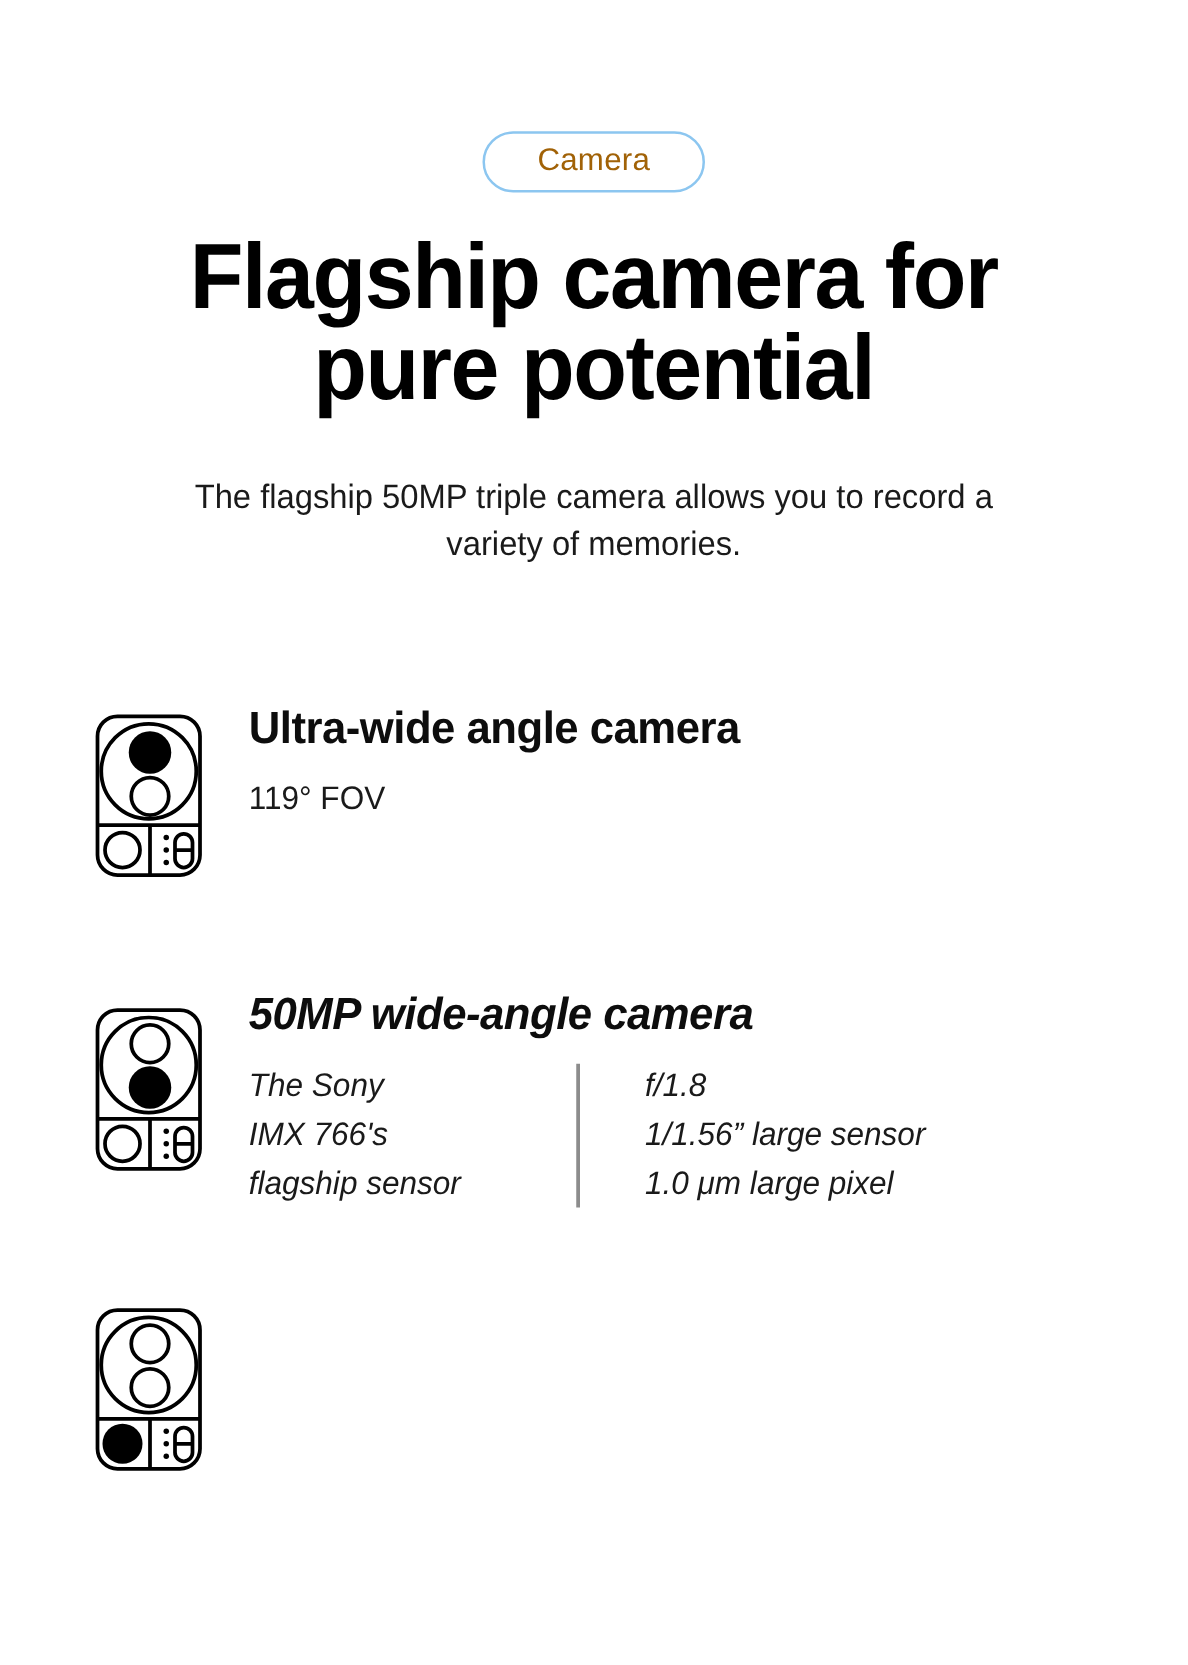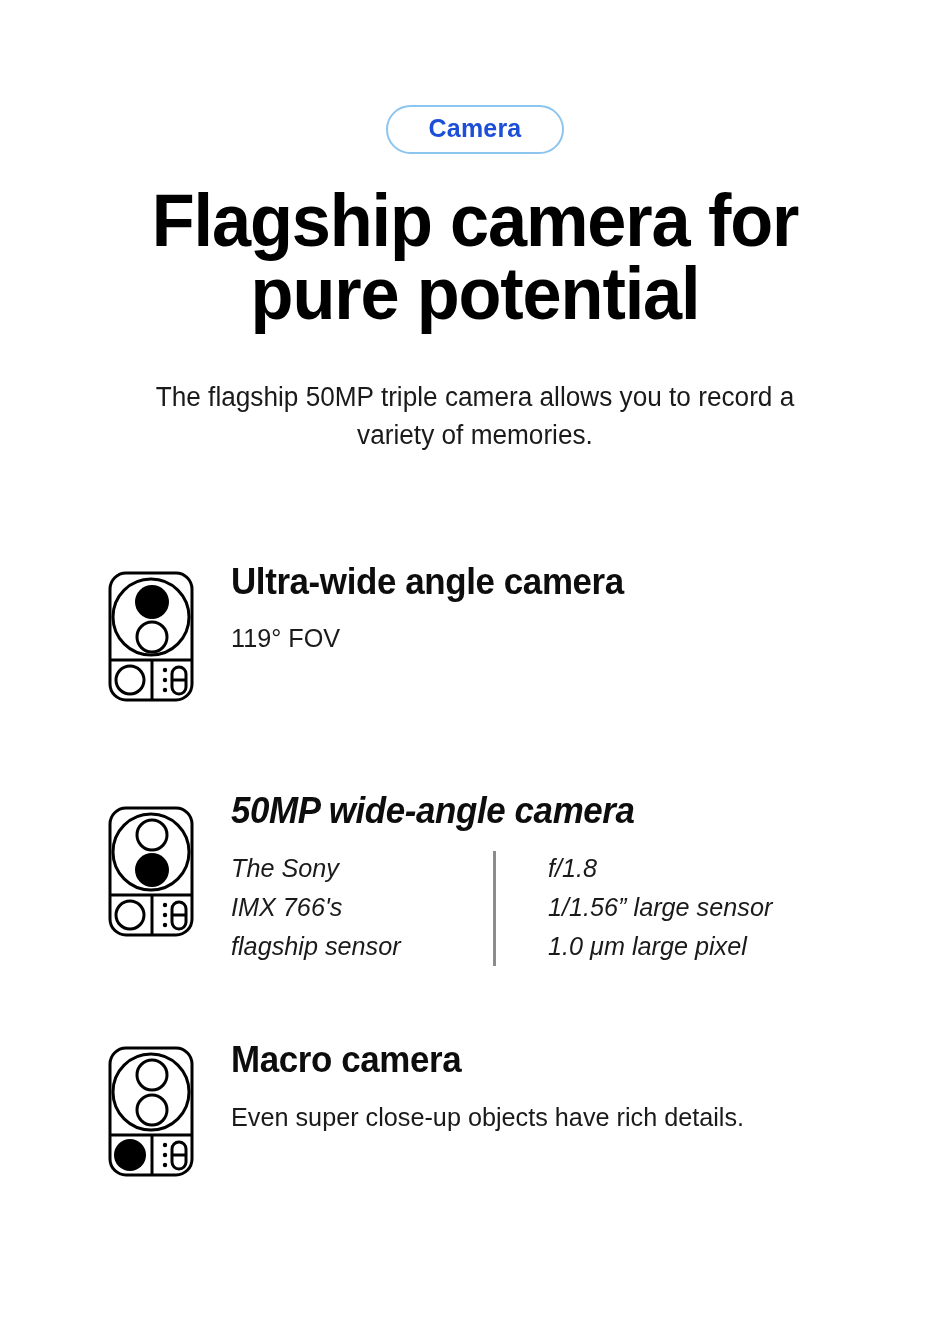--- a/index.html
+++ b/index.html
@@ -22,23 +22,23 @@
     text-align: center;
     padding-top: 105px;
   }
   .badge {
     display: inline-block;
     box-sizing: border-box;
     min-width: 178px;
     padding: 9px 30px 11px;
     border: 2px solid #8cc6f0;
     border-radius: 999px;
-    color: #1d4ed8;
+    color: #a16207;
     font-size: 25px;
-    font-weight: 700;
+    font-weight: 400;
     line-height: 1;
     letter-spacing: 0.2px;
     background: #ffffff;
   }
 
   
   .headline {
     margin: 31px auto 0;
     width: 790px;
     text-align: center;
@@ -60,21 +60,21 @@
     font-weight: 400;
     line-height: 1.42;
     color: #1a1a1a;
     transform: scaleX(0.97);
   }
   .subhead .sh-line { display: block; }
 
   
   .features {
     margin-top: 108px;
-    padding-left: 108px;
+    padding-left: 76px;
   }
   .feature {
     display: flex;
     align-items: flex-start;
   }
   .feature-1 { margin-bottom: 90px; }
   .feature-2 { margin-bottom: 75px; font-style: italic; }
 
   .feature-icon {
     flex: 0 0 auto;
@@ -221,19 +221,15 @@
         <circle cx="44" cy="29" r="15" fill="none" stroke="#000000" stroke-width="3"></circle>
         <circle cx="44" cy="64" r="15" fill="none" stroke="#000000" stroke-width="3"></circle>
         <circle cx="22" cy="109" r="16" fill="#000000"></circle>
         <circle cx="57" cy="99" r="2.2" fill="#000000"></circle>
         <circle cx="57" cy="109" r="2.2" fill="#000000"></circle>
         <circle cx="57" cy="119" r="2.2" fill="#000000"></circle>
         <rect x="64" y="96" width="14" height="27" rx="7" ry="7" fill="none" stroke="#000000" stroke-width="3"></rect>
         <line x1="64" y1="109" x2="78" y2="109" stroke="#000000" stroke-width="3"></line>
       </svg>
     </div>
-    <div class="feature-body">
-      <div class="feature-title">Macro camera</div>
-      <div class="feature-sub">Even super close-up objects have rich details.</div>
-    </div>
   </div>
 
 </div>
 
 </body></html>

